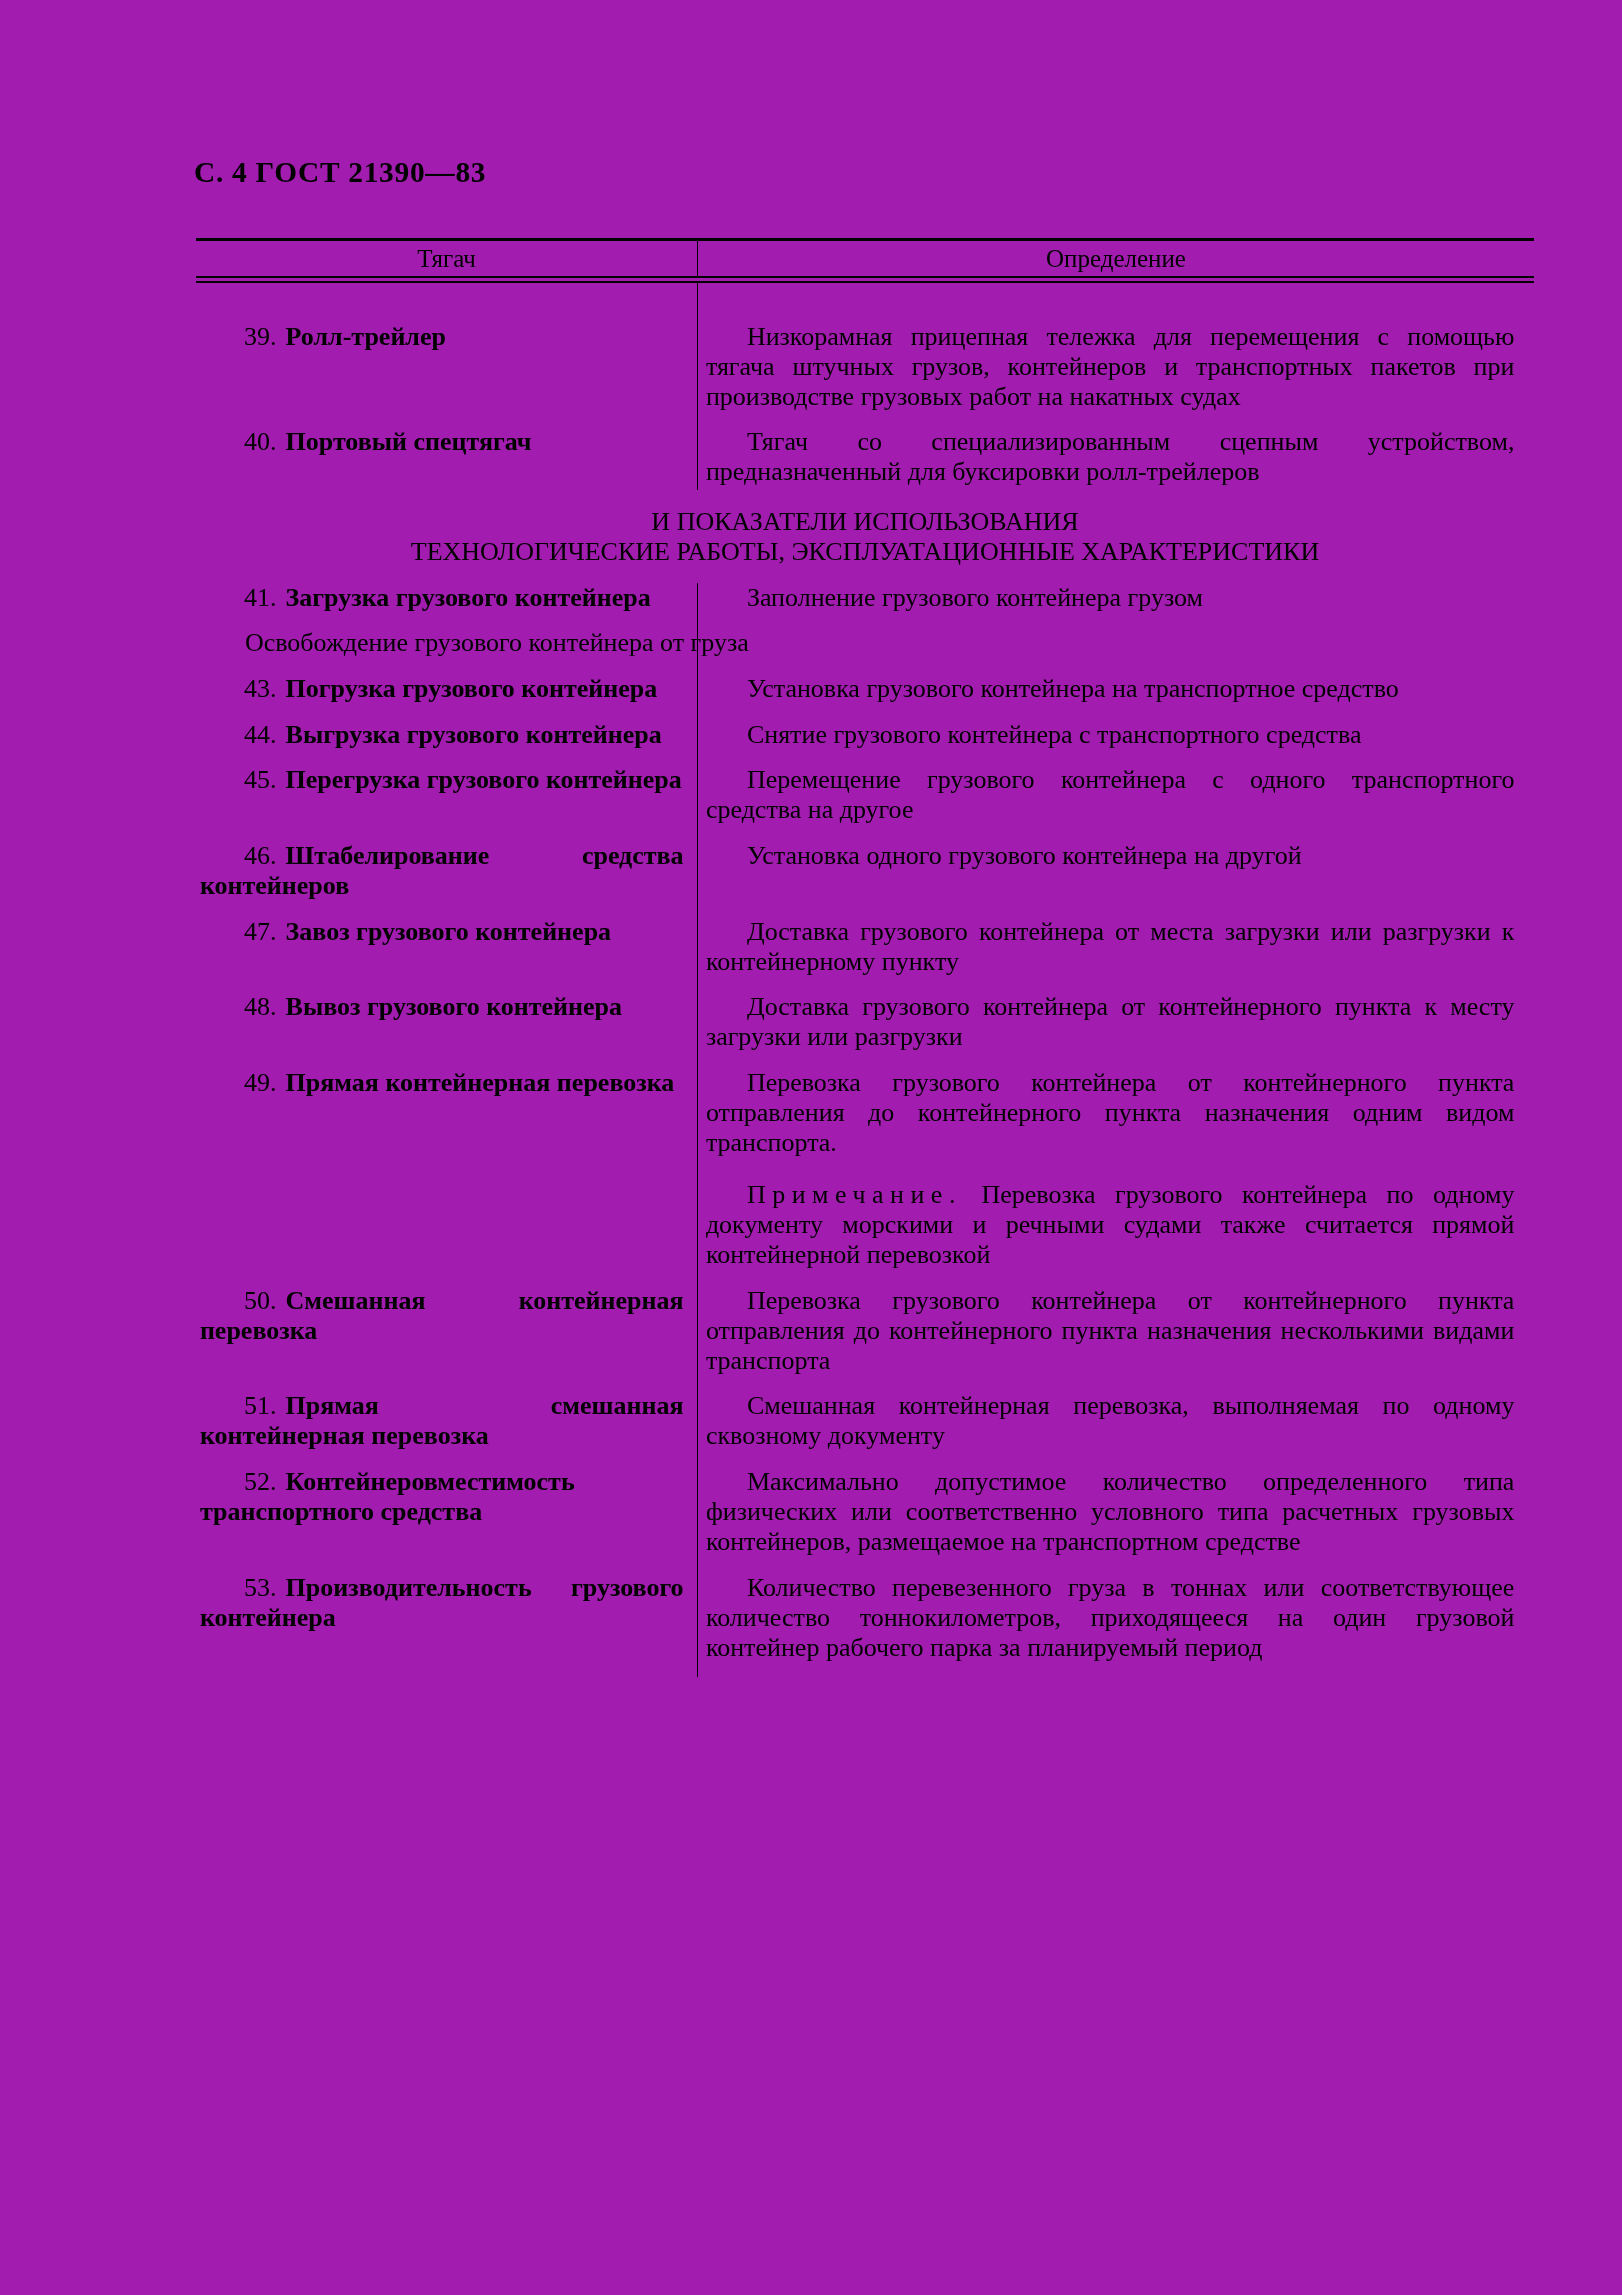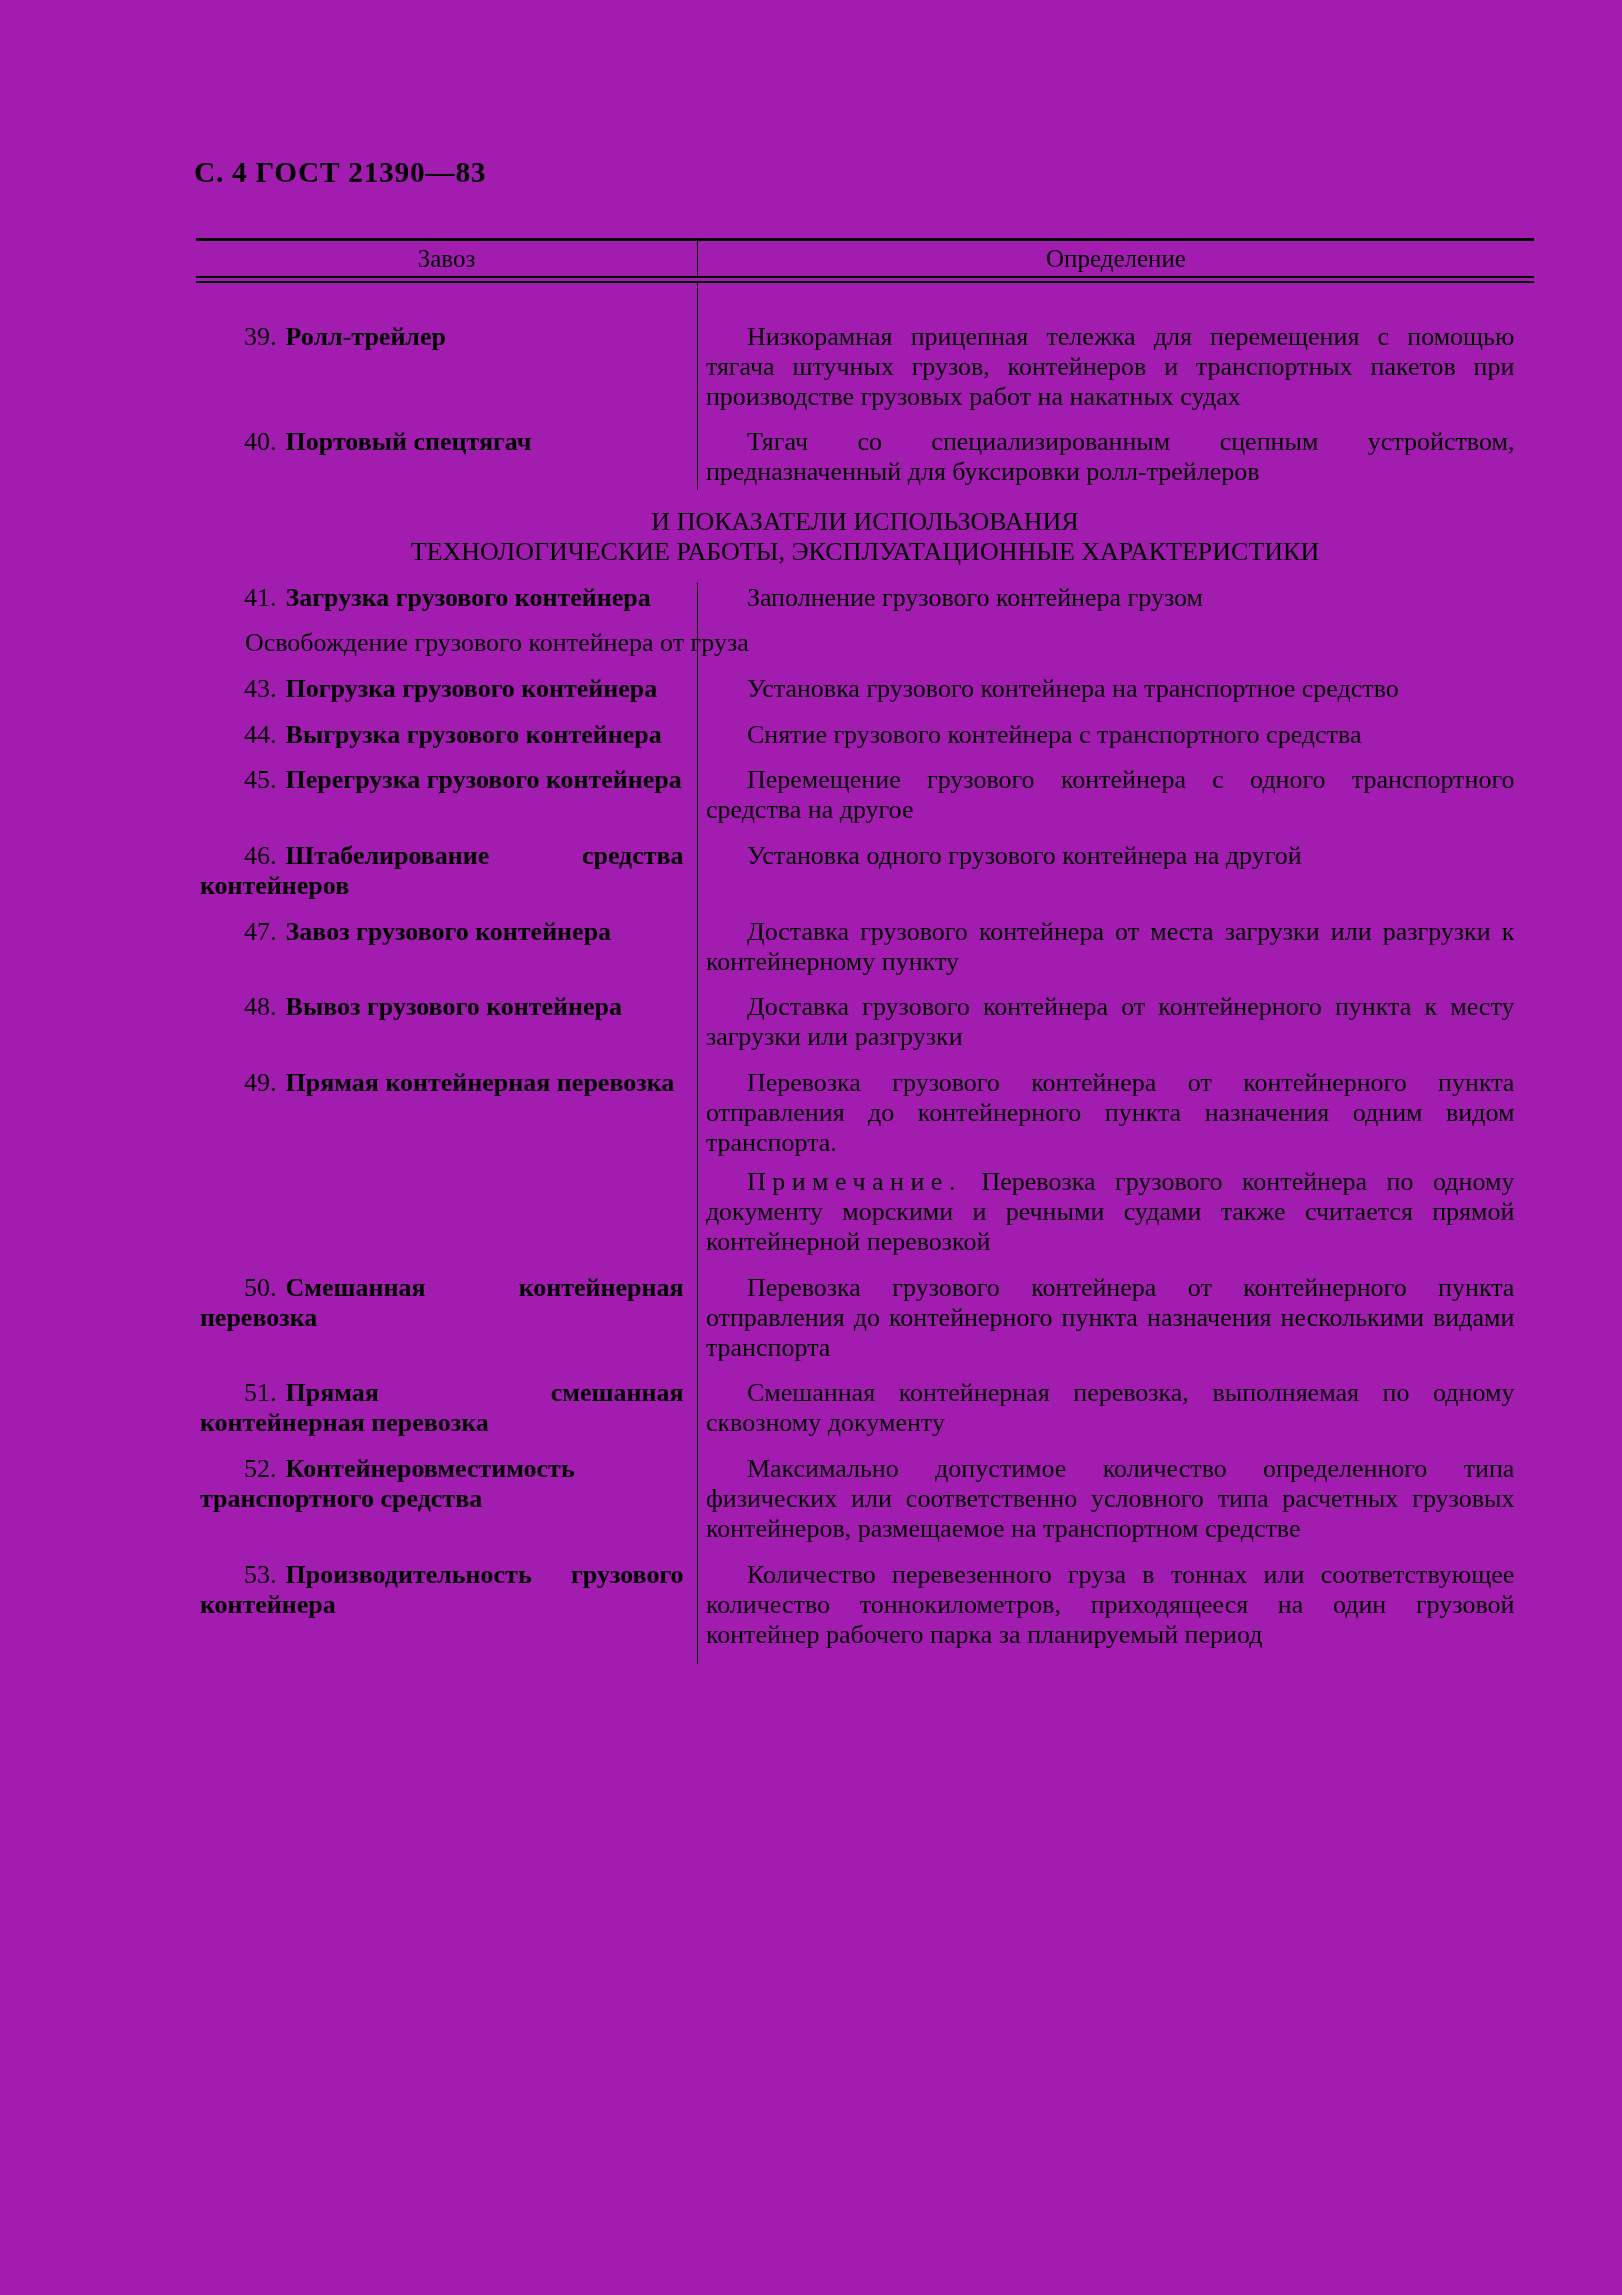--- a/index.html
+++ b/index.html
@@ -32,40 +32,40 @@
   .tb2{padding-bottom:14.4px;}
   .row{display:flex;margin-top:15.7px;}
   .tb1 .row:first-child,.tb2 .row:first-child{margin-top:0;}
   .cell{font-size:26px;line-height:30px;box-sizing:border-box;}
   .cell.term{width:502px;padding:0 14.4px 0 3.9px;text-align:justify;}
   .cell.def{flex:1;padding:0 19.6px 0 7.9px;text-align:justify;}
   .term-para{margin:0;text-indent:44px;}
   .def-para{margin:0;text-indent:41px;}
   .term-para b{font-weight:bold;}
   .num{margin-right:9.2px;font-weight:normal;}
-  .note{margin-top:9px;}
+  .note{margin-top:22px;}
   .note-label{letter-spacing:6.5px;}
   .section-heading{
     margin:17px 0 15.7px;text-align:center;
     font-size:26px;line-height:30px;
   }
 </style>
 </head>
 <body>
 
 <div class="page">
 
   <div class="page-header">С. 4 ГОСТ 21390—83</div>
 
   <div class="gost-table">
 
     <div class="rule-top"></div>
 
     <div class="thead">
-      <div class="th-term">Завоз</div>
+      <div class="th-term">Тягач</div>
       <div class="th-def">Определение</div>
     </div>
 
     <div class="rule-double"></div>
 
     <div class="tbody tb1">
       <div class="col-line"></div>
 
       <div class="row">
         <div class="cell term">

